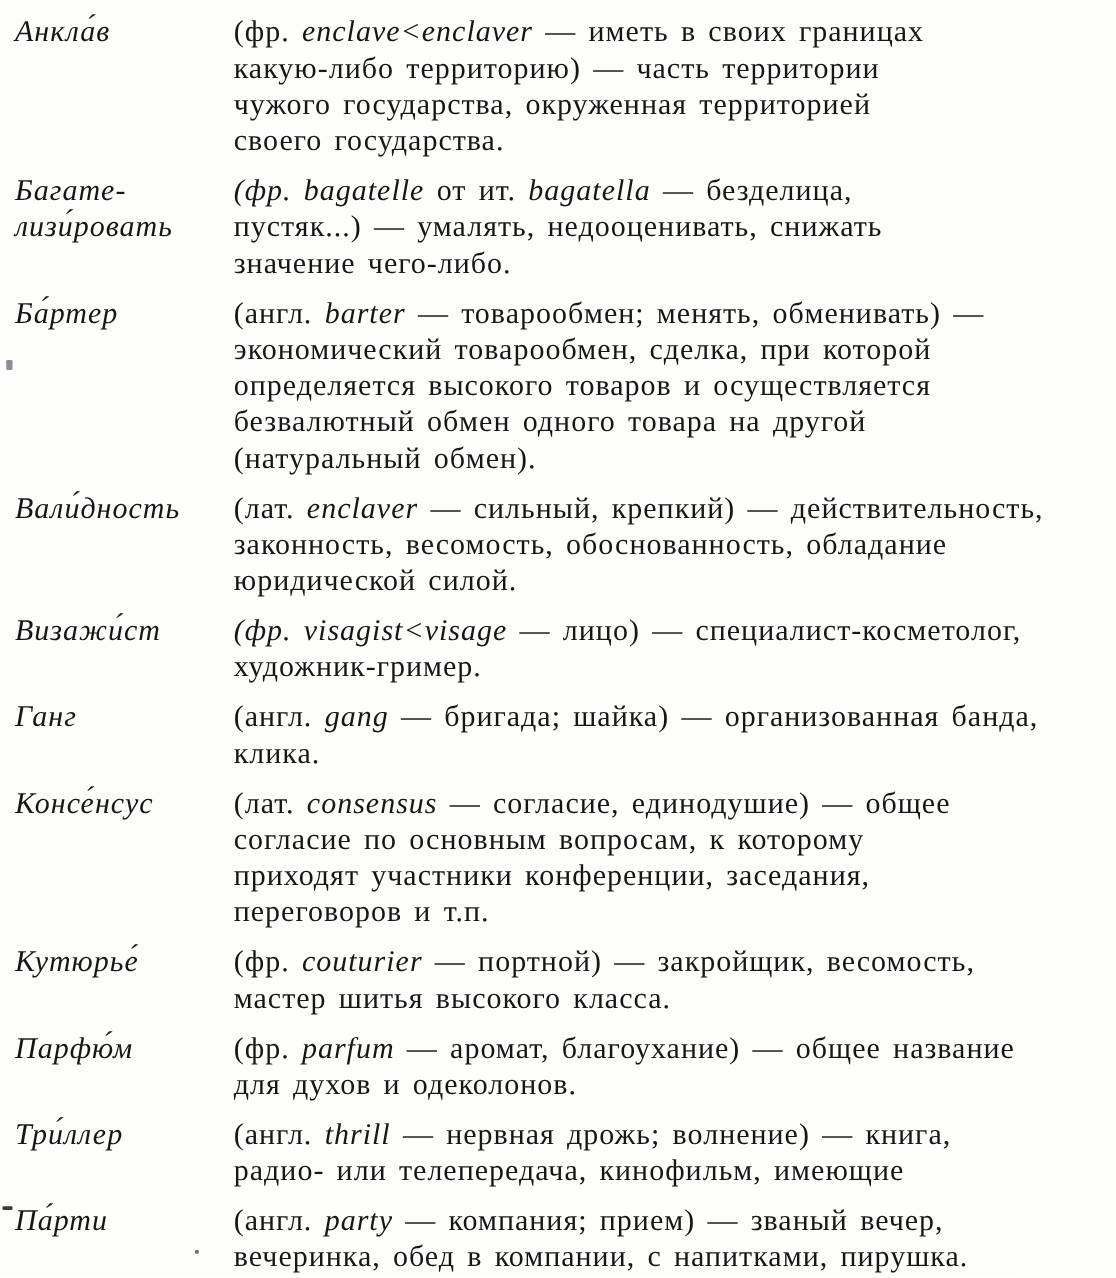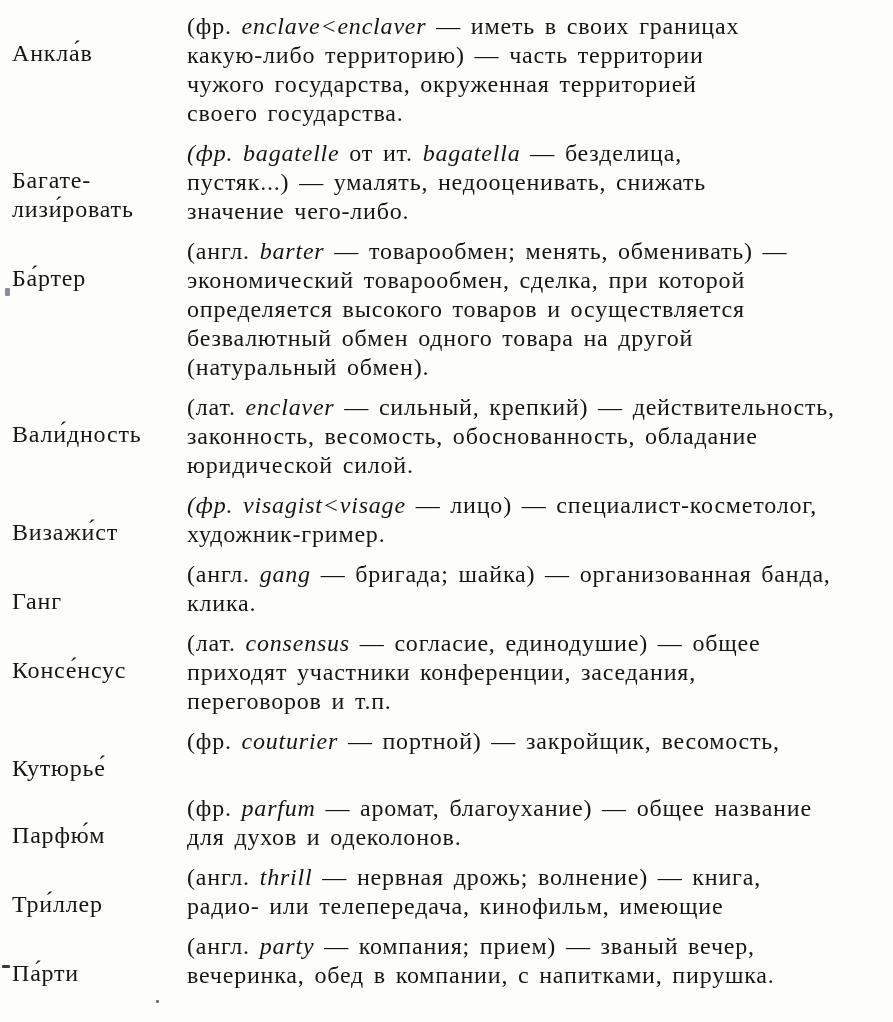--- a/index.html
+++ b/index.html
@@ -23,21 +23,21 @@
     overflow: hidden;
   }
   .entry {
     display: flex;
     align-items: flex-start;
     margin-bottom: 11px;
   }
   .term {
     flex: 0 0 175px;
     width: 175px;
-    margin-top: 27px;
+    font-style: italic;
   }
   .def {
     flex: 1 1 auto;
     min-width: 0;
   }
   .line {
     white-space: nowrap;
   }
   em {
     font-style: italic;
@@ -112,30 +112,32 @@
         <div class="line"><span>(англ. </span><em>gang</em><span> — бригада; шайка) — организованная банда,</span></div>
         <div class="line"><span>клика.</span></div>
       </div>
     </div>
     <div class="entry">
       <div class="term">
         <div class="line">Консе́нсус</div>
       </div>
       <div class="def">
         <div class="line"><span>(лат. </span><em>consensus</em><span> — согласие, единодушие) — общее</span></div>
+        <div class="line"><span>согласие по основным вопросам, к которому</span></div>
         <div class="line"><span>приходят участники конференции, заседания,</span></div>
         <div class="line"><span>переговоров и т.п.</span></div>
       </div>
     </div>
     <div class="entry">
       <div class="term">
         <div class="line">Кутюрье́</div>
       </div>
       <div class="def">
         <div class="line"><span>(фр. </span><em>couturier</em><span> — портной) — закройщик, весомость,</span></div>
+        <div class="line"><span>мастер шитья высокого класса.</span></div>
       </div>
     </div>
     <div class="entry">
       <div class="term">
         <div class="line">Парфю́м</div>
       </div>
       <div class="def">
         <div class="line"><span>(фр. </span><em>parfum</em><span> — аромат, благоухание) — общее название</span></div>
         <div class="line"><span>для духов и одеколонов.</span></div>
       </div>

